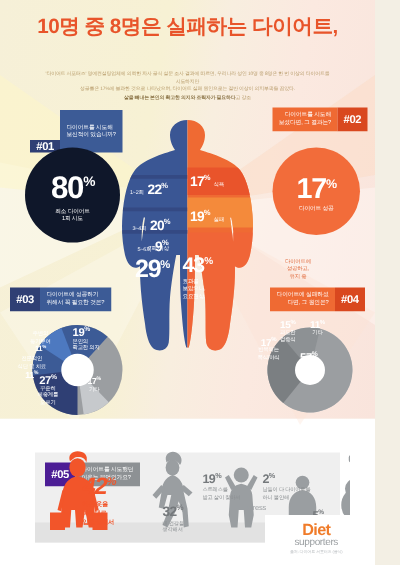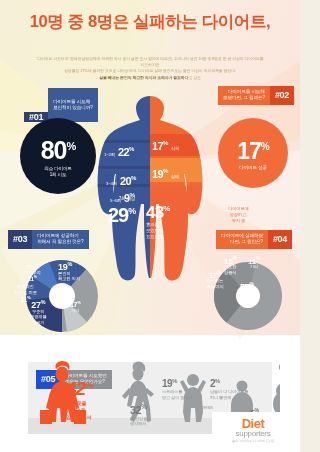--- a/index.html
+++ b/index.html
@@ -31,21 +31,21 @@
 
   #b1{left:24px;top:88px;}
   #b1 .num{background:#2f3f74;margin-top:24px;} #b1 .cap{background:#3c5b96;text-align:left;}
   #b2{right:6px;top:86px;}
   #b2 .num{background:#d9481f;order:2;} #b2 .cap{background:#ef6a33;text-align:right;order:1;}
   #b3{left:8px;top:230px;}
   #b3 .num{background:#2f3f74;} #b3 .cap{background:#3c5b96;text-align:left;}
   #b4{right:8px;top:230px;}
   #b4 .num{background:#d9481f;order:2;} #b4 .cap{background:#ef6a33;text-align:right;order:1;}
   #b5{left:36px;top:370px;}
-  #b5 .num{background:#1d4ed8;} #b5 .cap{background:#8d9194;text-align:left;}
+  #b5 .num{background:#4c1d95;} #b5 .cap{background:#8d9194;text-align:left;}
 
   
   .silo{position:absolute;left:92px;top:96px;width:116px;height:185px;}
 
   
   .circ{position:absolute;border-radius:50%;display:flex;flex-direction:column;
      align-items:center;justify-content:center;color:#fff;}
   #c80{left:20px;top:118px;width:76px;height:76px;background:#0f172a;}
   #c80 .big{font-size:25px;font-weight:bold;line-height:25px;letter-spacing:-1px;}
   #c80 .big sup{font-size:11px;font-weight:bold;vertical-align:super;}

